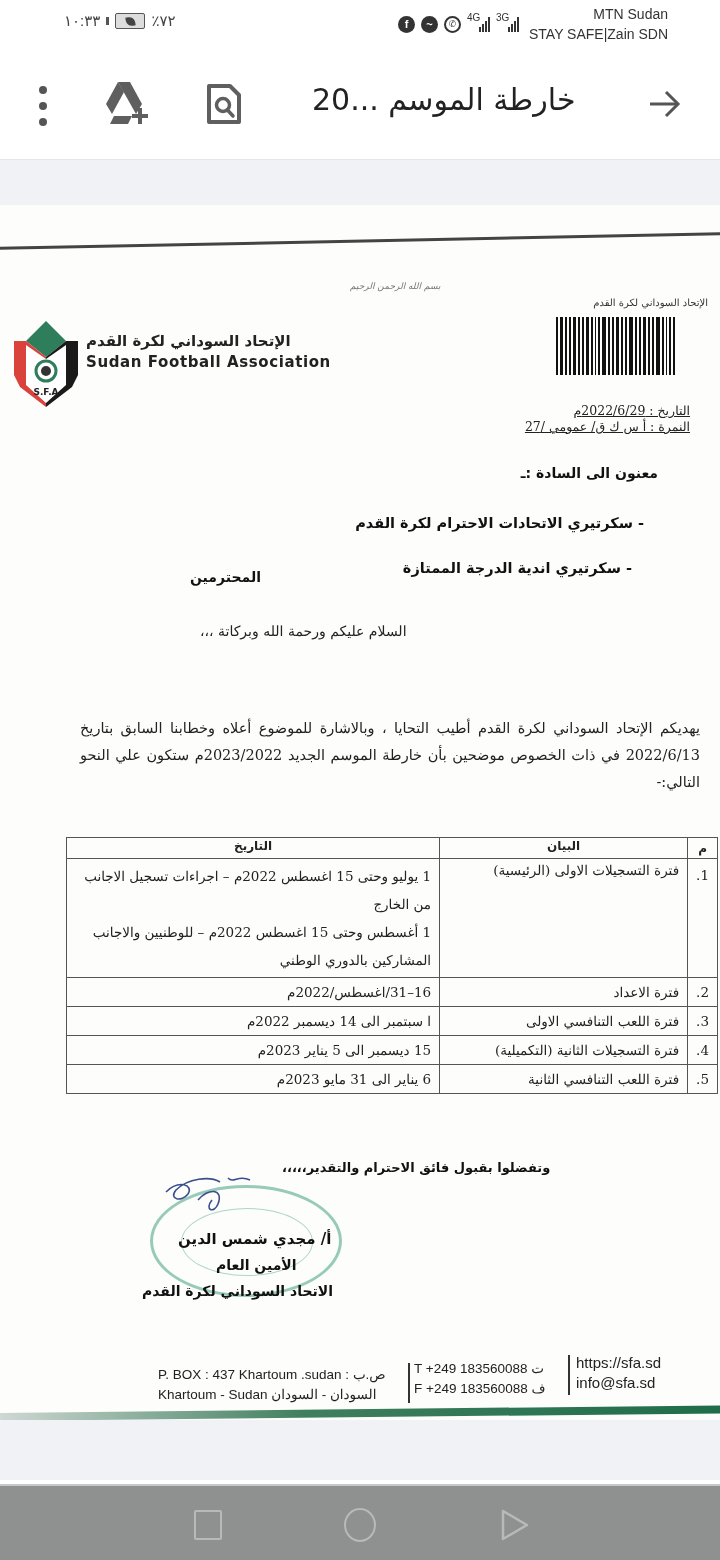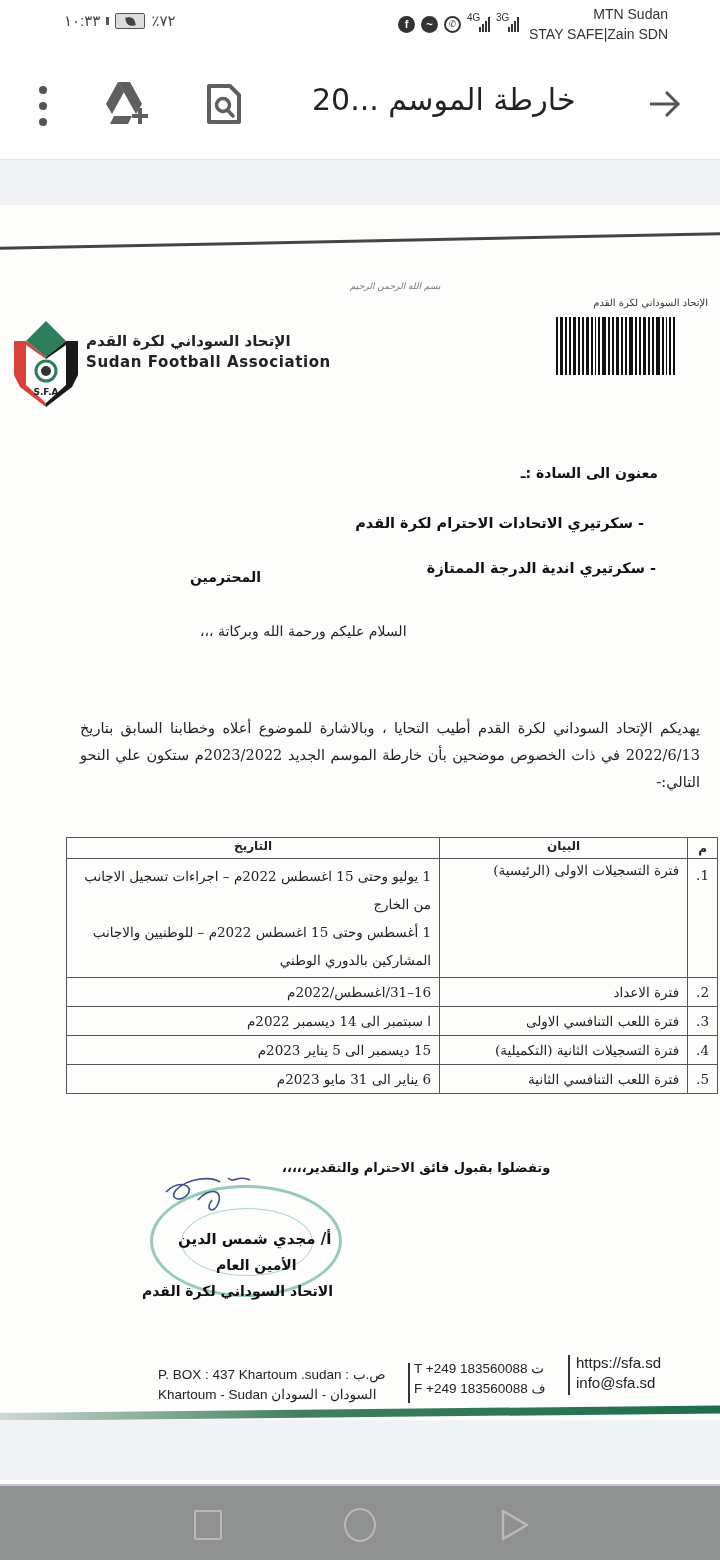--- a/index.html
+++ b/index.html
@@ -42,21 +42,21 @@
   .barcode-label { position: absolute; right: 12px; top: 92px; font-size: 10px; color: #333; direction: rtl; font-family: "DejaVu Serif", serif; }
   .barcode { position: absolute; left: 556px; top: 112px; width: 158px; height: 58px; display: flex; gap: 0; align-items: stretch; }
   .barcode i { display: block; background: #111; margin-right: 2px; }
 
   .ref-block { position: absolute; right: 30px; top: 198px; direction: rtl; text-align: right; font-family: "DejaVu Serif", serif; font-size: 12.5px; color: #222; line-height: 16px; }
   .ref-block div { text-decoration: underline; }
 
   .addressee { position: absolute; right: 62px; top: 260px; direction: rtl; font-size: 14px; font-weight: bold; color: #111; }
   .recip { position: absolute; direction: rtl; font-size: 14.5px; font-weight: bold; color: #111; }
   .recip-1 { right: 76px; top: 310px; }
-  .recip-2 { right: 64px; top: 355px; text-align: center; }
+  .recip-2 { right: 88px; top: 355px; text-align: center; }
   .respected { position: absolute; left: 190px; top: 364px; direction: rtl; font-size: 14px; font-weight: bold; color: #111; }
 
   .greeting { position: absolute; left: 200px; top: 418px; direction: rtl; font-size: 14px; color: #222; font-family: "DejaVu Serif", serif; }
   .subject { position: absolute; left: 222px; top: 470px; direction: rtl; font-size: 15px; font-weight: bold; color: #111; text-decoration: underline; }
 
   .body-text { position: absolute; left: 80px; top: 510px; width: 620px; direction: rtl; text-align: justify; font-family: "DejaVu Serif", serif; font-size: 14.5px; line-height: 27px; color: #222; }
 
   
   .tbl { position: absolute; left: 66px; top: 632px; width: 652px; border-collapse: collapse; direction: rtl; font-family: "DejaVu Serif", serif; font-size: 13.5px; color: #222; }
   .tbl th, .tbl td { border: 1.2px solid #555; padding: 3px 8px; vertical-align: top; text-align: right; }
@@ -194,20 +194,24 @@
         <i style="width:3px"></i>
         <i style="width:2px"></i>
         <i style="width:2px"></i>
         <i style="width:4px"></i>
         <i style="width:2px"></i>
         <i style="width:1px"></i>
         <i style="width:2px"></i>
         <i style="width:2px"></i>
     </div>
 
+    <div class="ref-block">
+      <div>التاريخ : 2022/6/29م</div>
+      <div>النمرة : أ س ك ق/ عمومي /27</div>
+    </div>
 
     <div class="addressee">معنون الى السادة :ـ</div>
     <div class="recip recip-1">-   سكرتيري الاتحادات الاحترام لكرة القدم</div>
     <div class="recip recip-2">-   سكرتيري اندية الدرجة الممتازة</div>
     <div class="respected">المحترمين</div>
 
     <div class="greeting">السلام عليكم ورحمة الله وبركاتة ،،،</div>
 
     <div class="body-text">يهديكم الإتحاد السوداني لكرة القدم أطيب التحايا ، وبالاشارة للموضوع أعلاه وخطابنا السابق بتاريخ 2022/6/13 في ذات الخصوص موضحين بأن  خارطة الموسم الجديد 2023/2022م ستكون علي النحو التالي:-</div>
 

